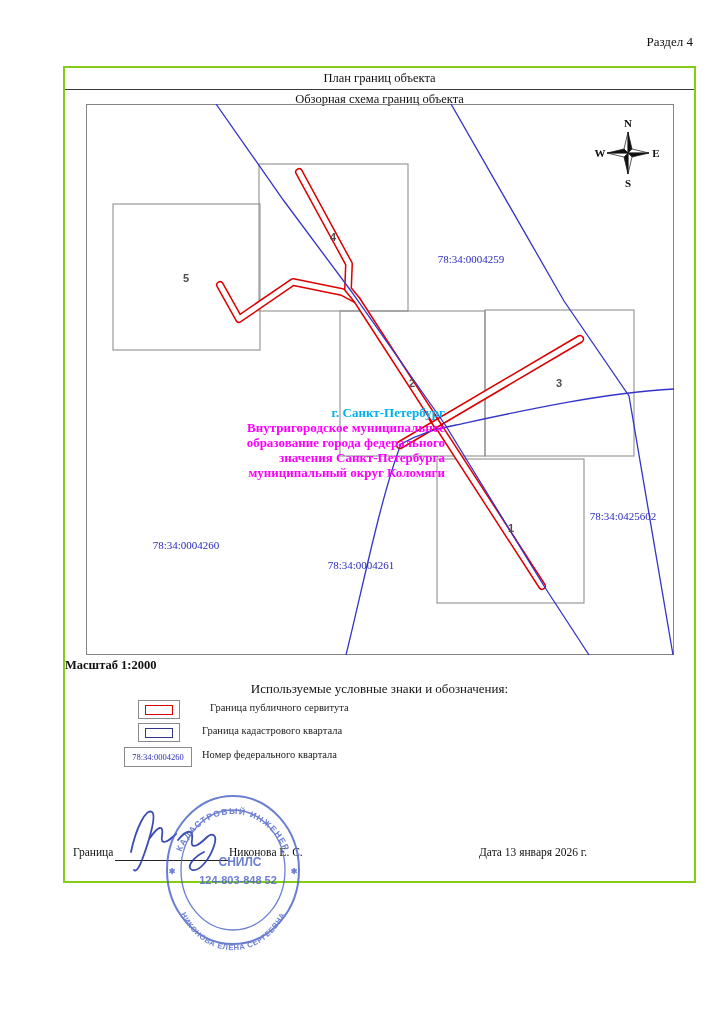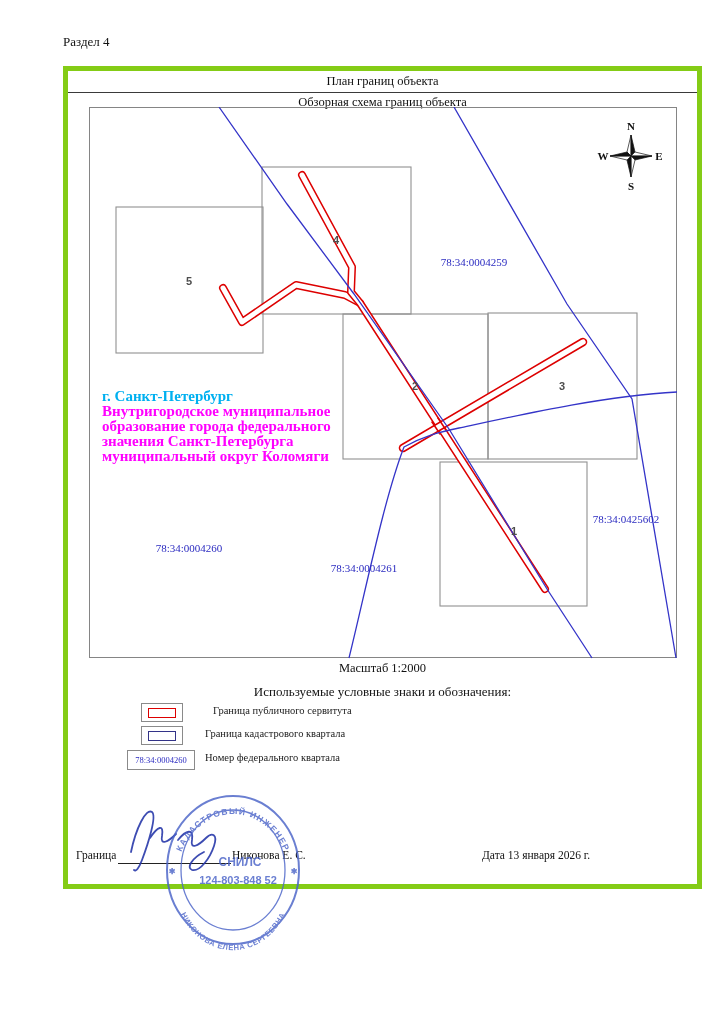--- a/index.html
+++ b/index.html
@@ -1,30 +1,30 @@
 <!DOCTYPE html>
 <html><head>
 <meta charset="utf-8">
 <style>
   html,body{margin:0;padding:0;background:#fff;}
   .page{position:relative;width:724px;height:1024px;background:#fff;overflow:hidden;
         font-family:"Liberation Serif", serif;color:#111;}
   .abs{position:absolute;}
-  .centered{text-align:left;}
+  .centered{text-align:right;}
   .section-title{left:63px;top:34px;width:630px;font-size:13px;}
-  .outer-box{left:63px;top:66px;width:629px;height:813px;border:5px solid #84cc16;}
+  .outer-box{left:63px;top:66px;width:629px;height:813px;border:2px solid #84cc16;}
   .box-header{position:absolute;left:0;top:0;width:100%;height:21px;border-bottom:1px solid #3a3a3a;
               font-size:12.5px;line-height:21px;text-align:center;}
   .box-subtitle{position:absolute;left:0;top:24px;width:100%;font-size:12.5px;text-align:center;}
   .map-svg{position:absolute;left:21px;top:36px;}
-  .loc-block{position:absolute;left:34px;top:318px;width:346px;text-align:left;
-             font-weight:bold;font-size:15px;line-height:15px;}
+  .loc-block{position:absolute;left:34px;top:337px;width:346px;text-align:right;
+             font-weight:bold;font-size:13px;line-height:15px;}
   .loc-city{color:#00b0f0;}
   .loc-line{color:#ff00ff;}
-  .scale-label{position:absolute;left:0;top:590px;width:100%;font-size:12.5px;text-align:center;}
+  .scale-label{position:absolute;left:0;top:590px;width:100%;font-size:12.5px;text-align:left;font-weight:bold;}
   .legend-heading{position:absolute;left:0;top:613px;width:100%;font-size:13px;text-align:center;}
   .legend-sample{position:absolute;border:1px solid #8a8a8a;background:#fff;}
   .ls-1{left:73px;top:632px;width:40px;height:17px;}
   .ls-2{left:73px;top:655px;width:40px;height:17px;}
   .ls-3{left:59px;top:679px;width:66px;height:18px;font-size:8.5px;color:#2a2ac0;
         text-align:center;line-height:18px;}
   .ls-inner{position:absolute;left:6px;top:4px;width:26px;height:8px;border:1.4px solid;}
   .ls-inner.red{border-color:#dd0000;}
   .ls-inner.navy{border-color:#333388;}
   .legend-label{position:absolute;left:137px;font-size:10.5px;color:#1a1a1a;}

